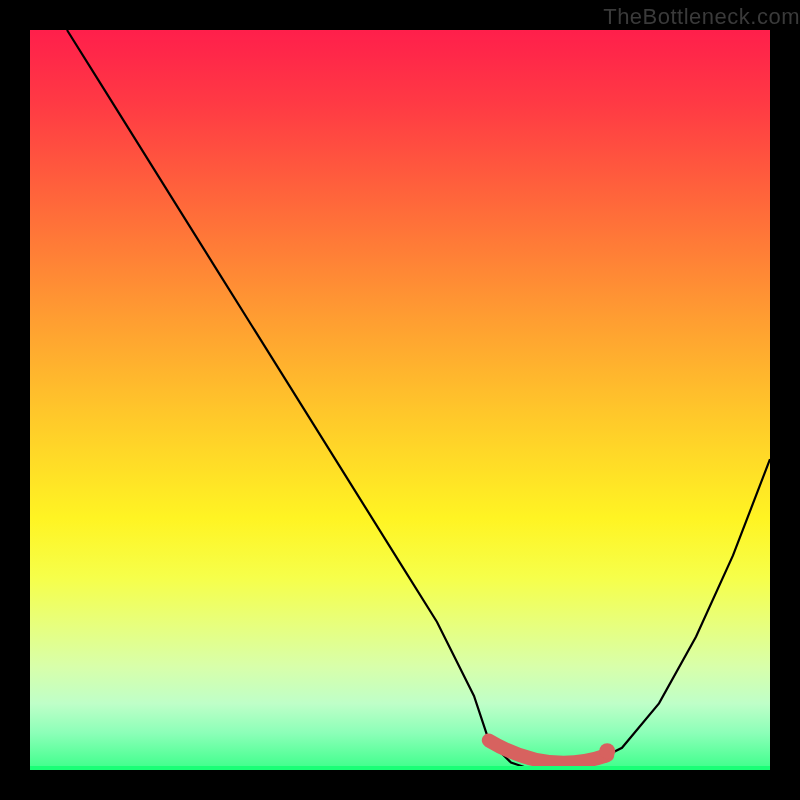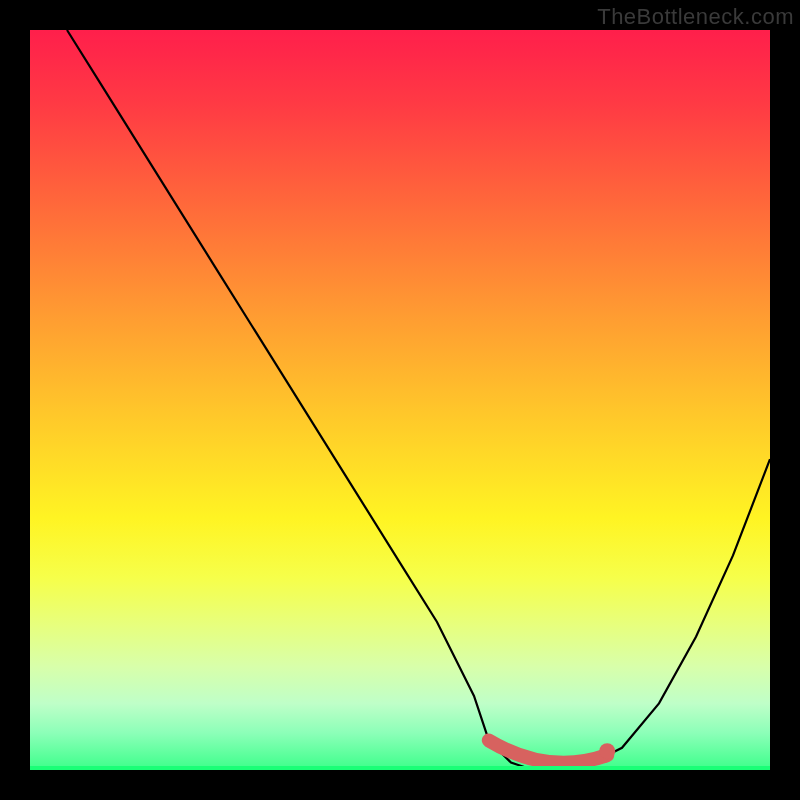--- a/index.html
+++ b/index.html
@@ -13,21 +13,21 @@
   }
   .frame {
     position: relative;
     width: 800px;
     height: 800px;
     background: #000;
   }
   .watermark {
     position: absolute;
     top: 4px;
-    right: 6px;
+    right: 0;
     font-size: 22px;
     color: #3a3a3a;
     letter-spacing: 0.5px;
     z-index: 5;
   }
   .plot-area {
     position: absolute;
     left: 30px;
     top: 30px;
     width: 740px;

